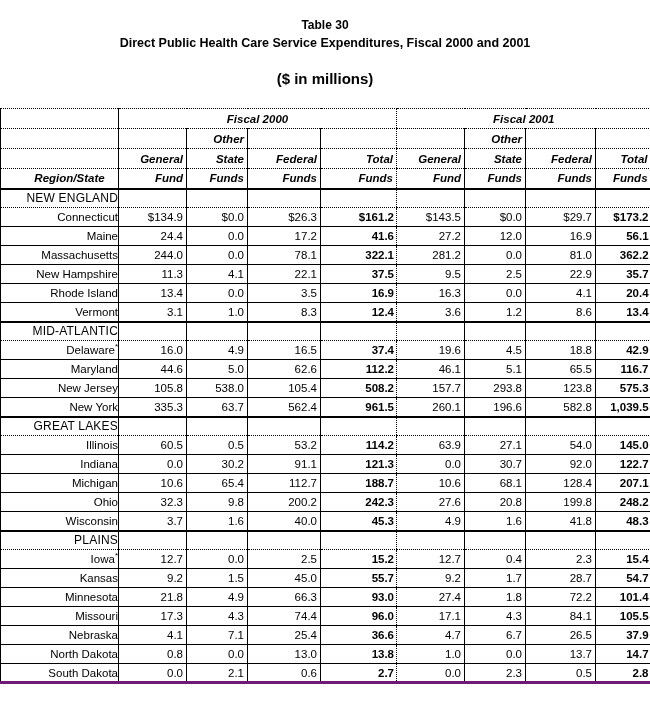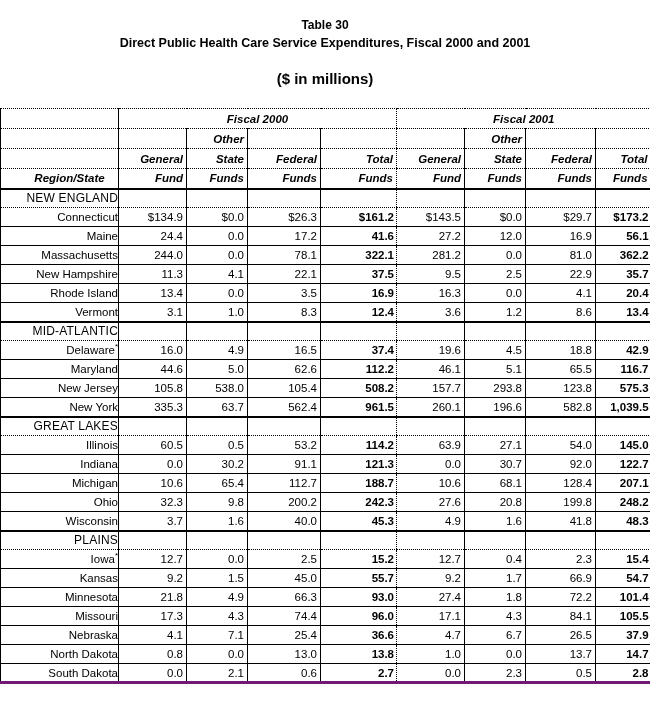--- a/index.html
+++ b/index.html
@@ -344,21 +344,21 @@
         <td class="num total">15.4</td>
       </tr>
       <tr class="state-row">
         <td class="state-cell">Kansas</td>
         <td class="num">9.2</td>
         <td class="num">1.5</td>
         <td class="num">45.0</td>
         <td class="num total">55.7</td>
         <td class="num fy-div">9.2</td>
         <td class="num">1.7</td>
-        <td class="num">66.9</td>
+        <td class="num">28.7</td>
         <td class="num total">54.7</td>
       </tr>
       <tr class="state-row">
         <td class="state-cell">Minnesota</td>
         <td class="num">21.8</td>
         <td class="num">4.9</td>
         <td class="num">66.3</td>
         <td class="num total">93.0</td>
         <td class="num fy-div">27.4</td>
         <td class="num">1.8</td>

